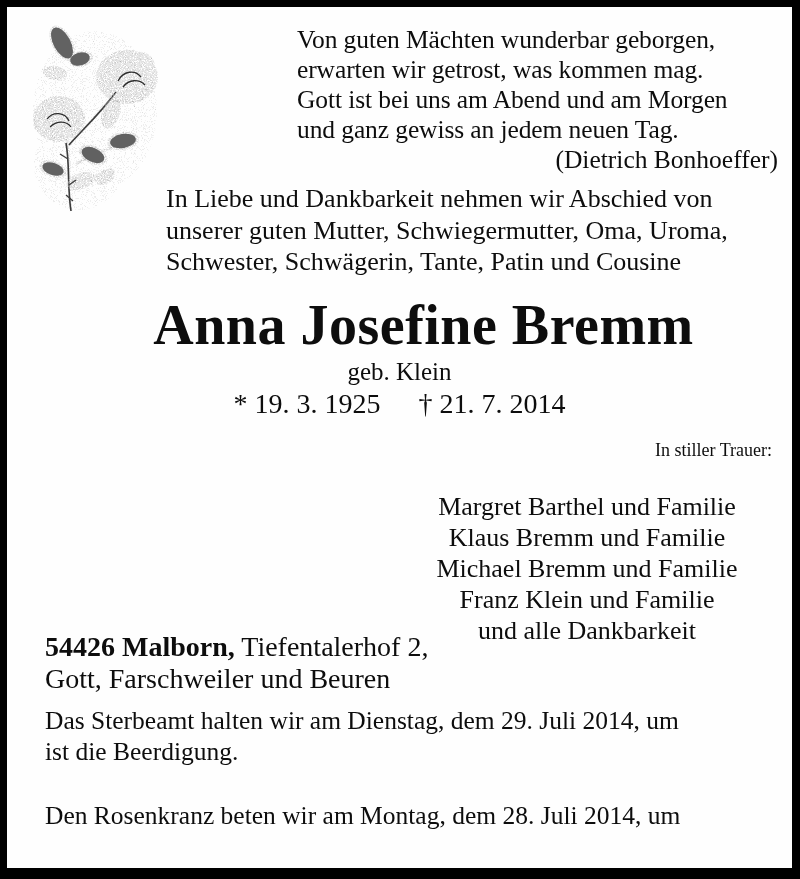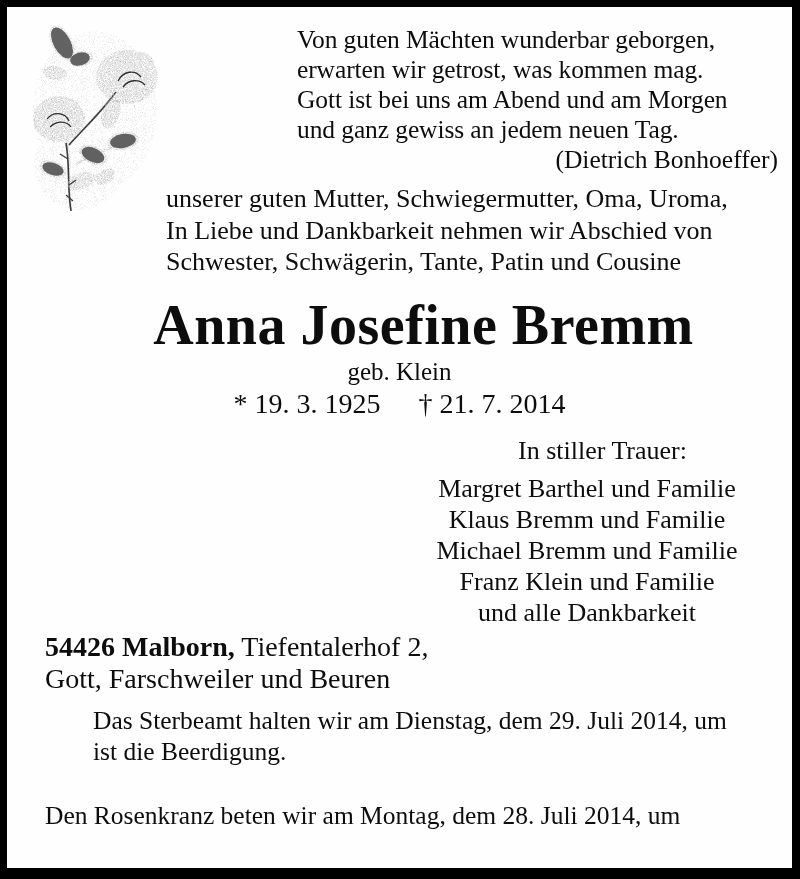--- a/index.html
+++ b/index.html
@@ -113,24 +113,24 @@
 
   
   .mourners {
     position: absolute;
     left: 395px;
     top: 428px;
     width: 370px;
     text-align: center;
   }
   .mourners-heading {
-    font-size: 26px;
+    font-size: 18px;
     line-height: 31px;
-    margin: 0 0 7px 0;
-    text-align: center;
+    margin: 0 0 25px 0;
+    text-align: right;
     padding-left: 31px;
   }
   .mourner-line {
     font-size: 26px;
     line-height: 31px;
     white-space: nowrap;
   }
 
   
   .address {
@@ -146,21 +146,21 @@
 
   
   .service {
     position: absolute;
     left: 38px;
     top: 698px;
     width: 730px;
     font-size: 25.5px;
     line-height: 31px;
   }
-  .service-line { white-space: nowrap; margin-left: 48px; }
+  .service-line { white-space: nowrap; }
 
   .rosary {
     position: absolute;
     left: 38px;
     top: 793px;
     width: 730px;
     font-size: 25.5px;
     line-height: 31px;
   }
   .rosary-line { white-space: nowrap; }
@@ -267,22 +267,22 @@
 
     <div class="poem">
       <div class="poem-line">Von guten Mächten wunderbar geborgen,</div>
       <div class="poem-line">erwarten wir getrost, was kommen mag.</div>
       <div class="poem-line">Gott ist bei uns am Abend und am Morgen</div>
       <div class="poem-line">und ganz gewiss an jedem neuen Tag.</div>
     </div>
     <div class="attribution">(Dietrich Bonhoeffer)</div>
 
     <div class="farewell">
+      <div class="farewell-line">In Liebe und Dankbarkeit nehmen wir Abschied von</div>
       <div class="farewell-line">unserer guten Mutter, Schwiegermutter, Oma, Uroma,</div>
-      <div class="farewell-line">In Liebe und Dankbarkeit nehmen wir Abschied von</div>
       <div class="farewell-line">Schwester, Schwägerin, Tante, Patin und Cousine</div>
     </div>
 
     <div class="name-block">
       <div class="deceased-name">Anna Josefine Bremm</div>
       <div class="maiden-name">geb. Klein</div>
       <div class="dates"><span>*</span> <span>19. 3. 1925</span><span class="date-sep"></span><span>†</span> <span>21. 7. 2014</span></div>
     </div>
 
     <div class="mourners">

